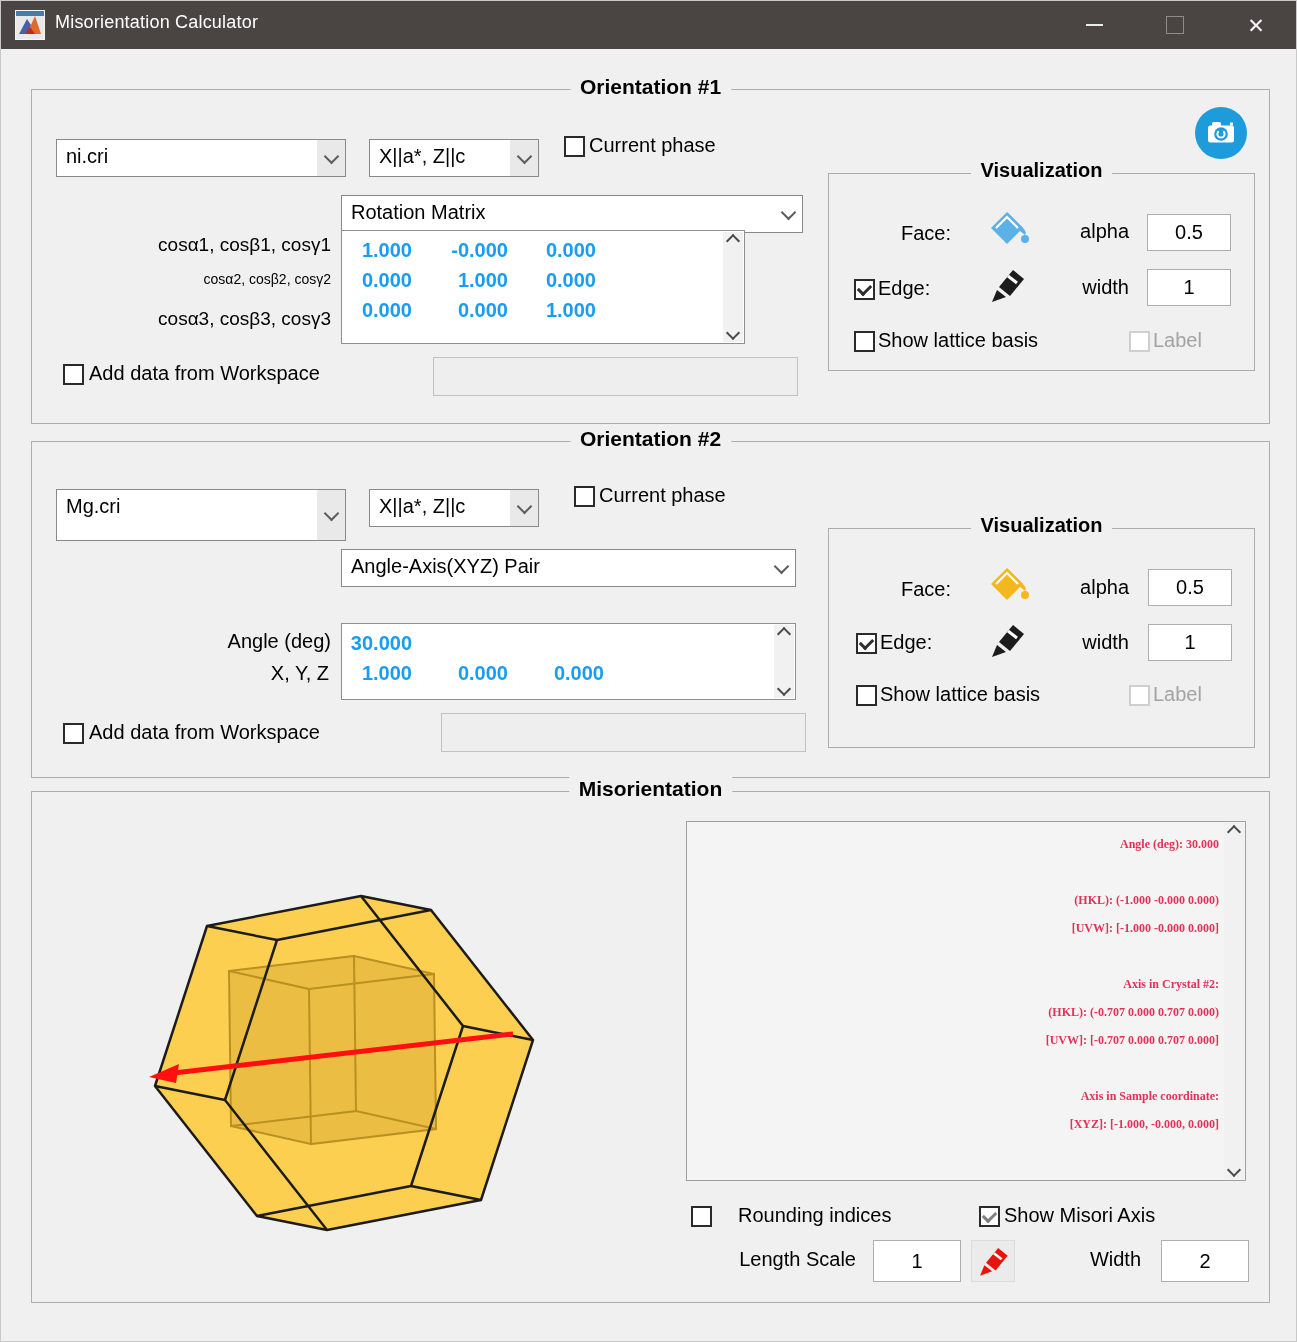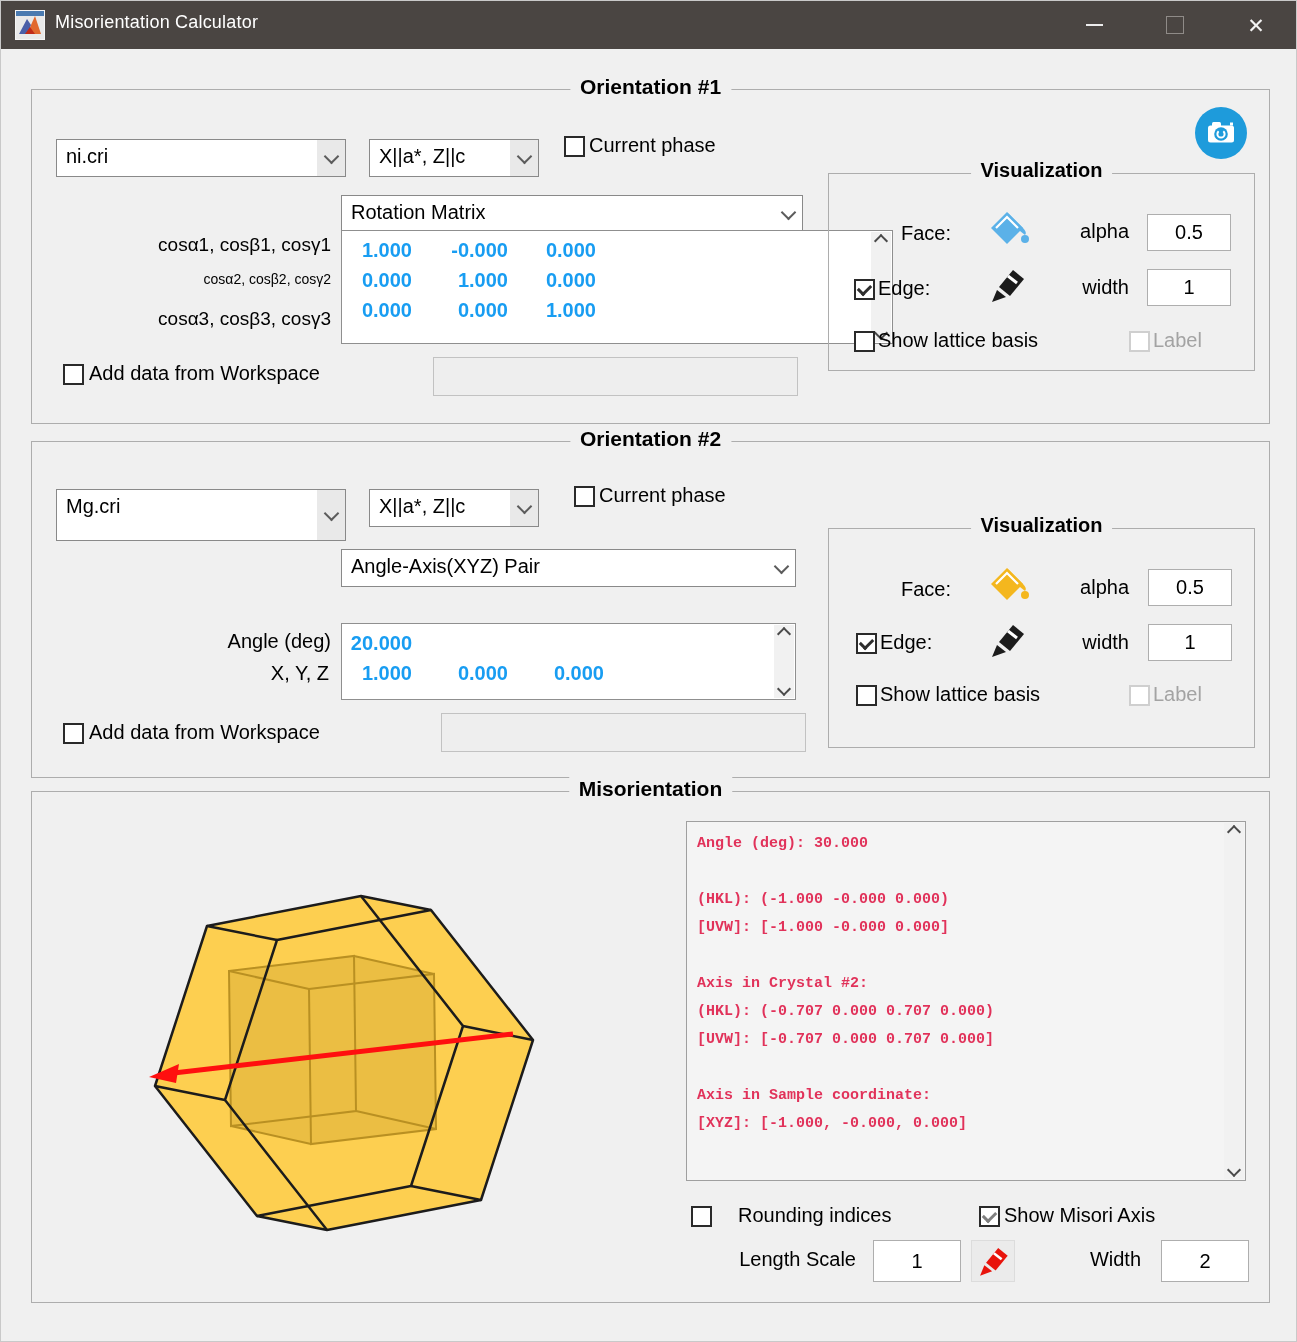--- a/index.html
+++ b/index.html
@@ -36,21 +36,21 @@
   
   .valbox{position:absolute;background:#fff;border:1px solid #8f8f8f;box-sizing:border-box;}
   .valrow{position:relative;height:30px;line-height:30px;font-size:20px;font-weight:bold;color:#189df2;white-space:pre;}
   .valrow span{display:inline-block;text-align:right;}
   .scrollstrip{position:absolute;top:1px;bottom:1px;right:1px;width:20px;background:#f1f1f1;display:flex;flex-direction:column;align-items:center;justify-content:space-between;}
   
   .lbl{position:absolute;font-size:20px;color:#000;white-space:nowrap;}
   .lbl.right{text-align:right;}
   
   .outpanel{position:absolute;background:#f4f4f4;border:1px solid #9f9f9f;box-sizing:border-box;padding:8px 26px 0 10px;}
-  .out-line{height:28px;line-height:28px;font-family:Liberation Mono, monospace;font-weight:bold;font-size:15px;color:#e1325a;white-space:pre;}
+  .out-line{height:28px;line-height:28px;font-family:Liberation Serif, serif;font-weight:bold;font-size:12px;color:#e1325a;white-space:pre;text-align:right;}
   .iconbtn{position:absolute;display:flex;align-items:center;justify-content:center;}
   .redpen-btn{background:#ebebeb;border:1px solid #dcdcdc;box-sizing:border-box;}
 </style>
 </head>
 <body>
 
 <div class="window">
 
   <div class="titlebar">
     <svg class="appicon" viewBox="0 0 30 30">
@@ -107,21 +107,21 @@
     <span class="val">Rotation Matrix</span>
     <span class="arrowzone" style="background:transparent;">
         <span class="chev-dn"></span>
       </span>
   </div>
 
   <div class="lbl right" style="left:95px;top:233px;width:235px;font-size:19px;">cosα1, cosβ1, cosγ1</div>
   <div class="lbl right" style="left:95px;top:270px;width:235px;font-size:14px;">cosα2, cosβ2, cosγ2</div>
   <div class="lbl right" style="left:95px;top:307px;width:235px;font-size:19px;">cosα3, cosβ3, cosγ3</div>
 
-  <div class="valbox" style="left:340px;top:229px;width:552px;height:114px;padding:4px 0 0 8px;">
+  <div class="valbox" style="left:340px;top:229px;width:404px;height:114px;padding:4px 0 0 8px;">
     <div class="valrow"><span style="width:62px;">1.000</span><span style="width:96px;">-0.000</span><span style="width:88px;">0.000</span></div>
     <div class="valrow"><span style="width:62px;">0.000</span><span style="width:96px;">1.000</span><span style="width:88px;">0.000</span></div>
     <div class="valrow"><span style="width:62px;">0.000</span><span style="width:96px;">0.000</span><span style="width:88px;">1.000</span></div>
     <div class="scrollstrip">
       <span class="chev-up-sm"></span>
       <span class="chev-dn-sm"></span>
     </div>
   </div>
 
   <span class="cb" style="left:62px;top:363px;"></span>
@@ -183,21 +183,21 @@
     <span class="val">Angle-Axis(XYZ) Pair</span>
     <span class="arrowzone" style="background:transparent;">
         <span class="chev-dn"></span>
       </span>
   </div>
 
   <div class="lbl right" style="left:150px;top:629px;width:180px;">Angle (deg)</div>
   <div class="lbl right" style="left:148px;top:661px;width:180px;">X, Y, Z</div>
 
   <div class="valbox" style="left:340px;top:622px;width:455px;height:77px;padding:4px 0 0 8px;">
-    <div class="valrow"><span style="width:62px;">20.000</span></div>
+    <div class="valrow"><span style="width:62px;">30.000</span></div>
     <div class="valrow"><span style="width:62px;">1.000</span><span style="width:96px;">0.000</span><span style="width:96px;">0.000</span></div>
     <div class="scrollstrip">
       <span class="chev-up-sm"></span>
       <span class="chev-dn-sm"></span>
     </div>
   </div>
 
   <span class="cb" style="left:62px;top:722px;"></span>
   <span class="cblabel" style="left:88px;top:720px;">Add data from Workspace</span>
   <input class="field dim" style="left: 440px; top: 712px; width: 365px; height: 39px;" value="">

